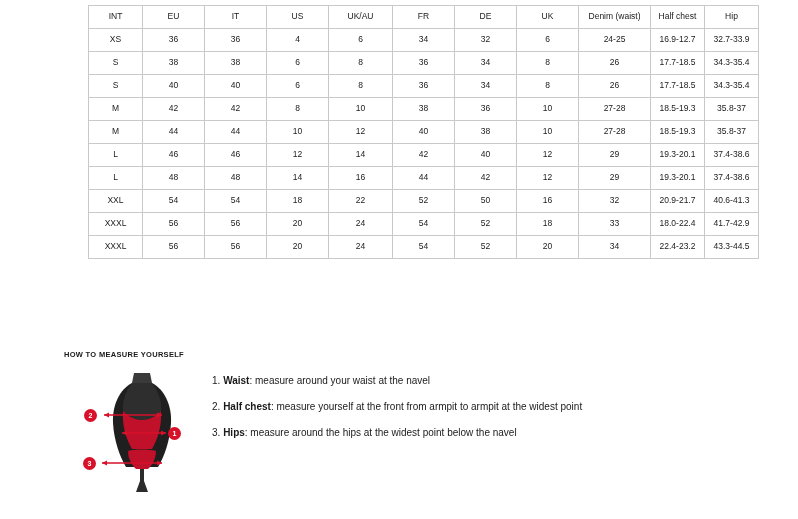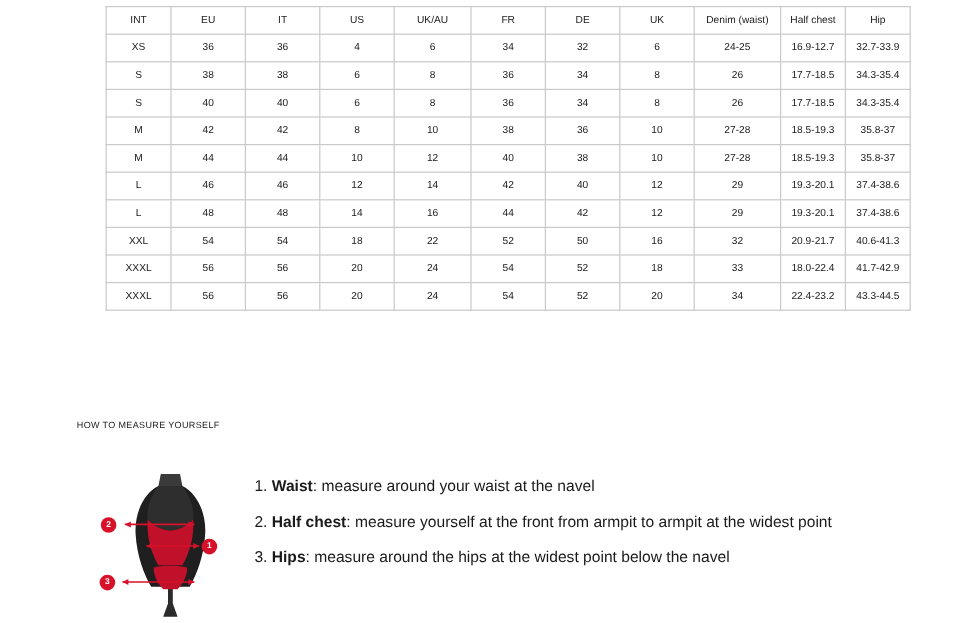--- a/index.html
+++ b/index.html
@@ -64,42 +64,42 @@
 
   
   .measure-section {
     position: absolute;
     left: 64px;
     top: 350px;
     width: 670px;
   }
   .measure-title {
     font-size: 7.5px;
-    font-weight: normal;
+    font-weight: bold;
     letter-spacing: 0.3px;
     color: #1a1a1a;
-    margin-bottom: 28px;
+    margin-bottom: 6px;
   }
   .measure-body {
     display: flex;
     align-items: flex-start;
   }
   .figure-box {
     position: relative;
     width: 120px;
     height: 130px;
     margin-left: 18px;
     flex: 0 0 120px;
   }
   .notes {
     margin-left: 10px;
     padding-top: 10px;
   }
   .note {
-    font-size: 13px;
+    font-size: 10px;
     color: #1a1a1a;
     margin-bottom: 14px;
     line-height: 1.2;
   }
   .note b { font-weight: bold; }
 
   
   .mannequin {
     position: absolute;
     left: 0;

